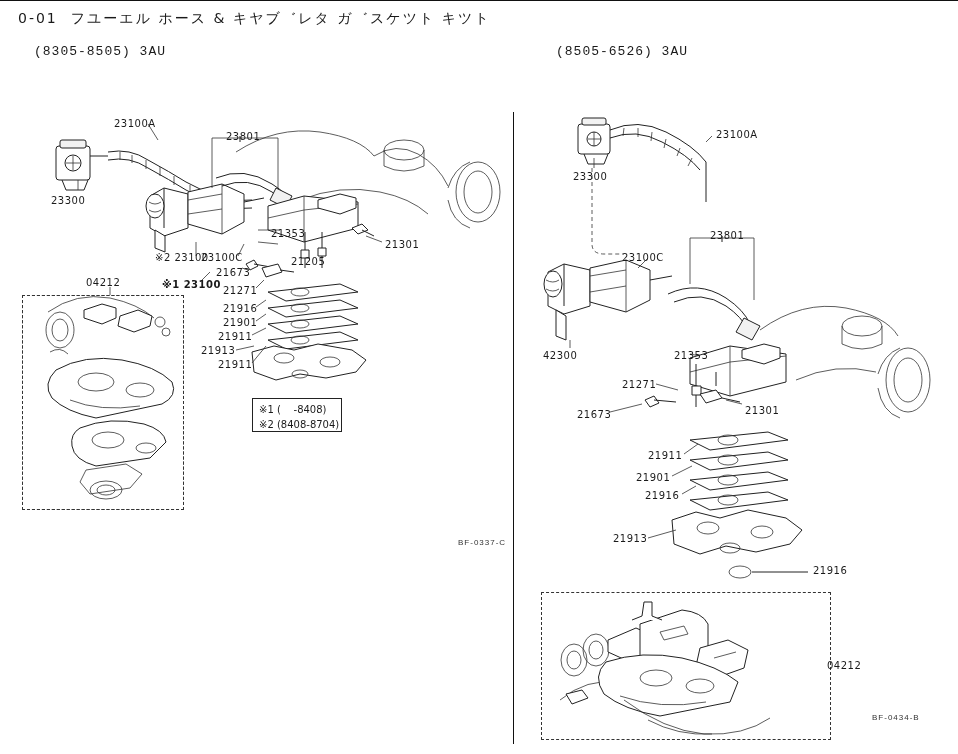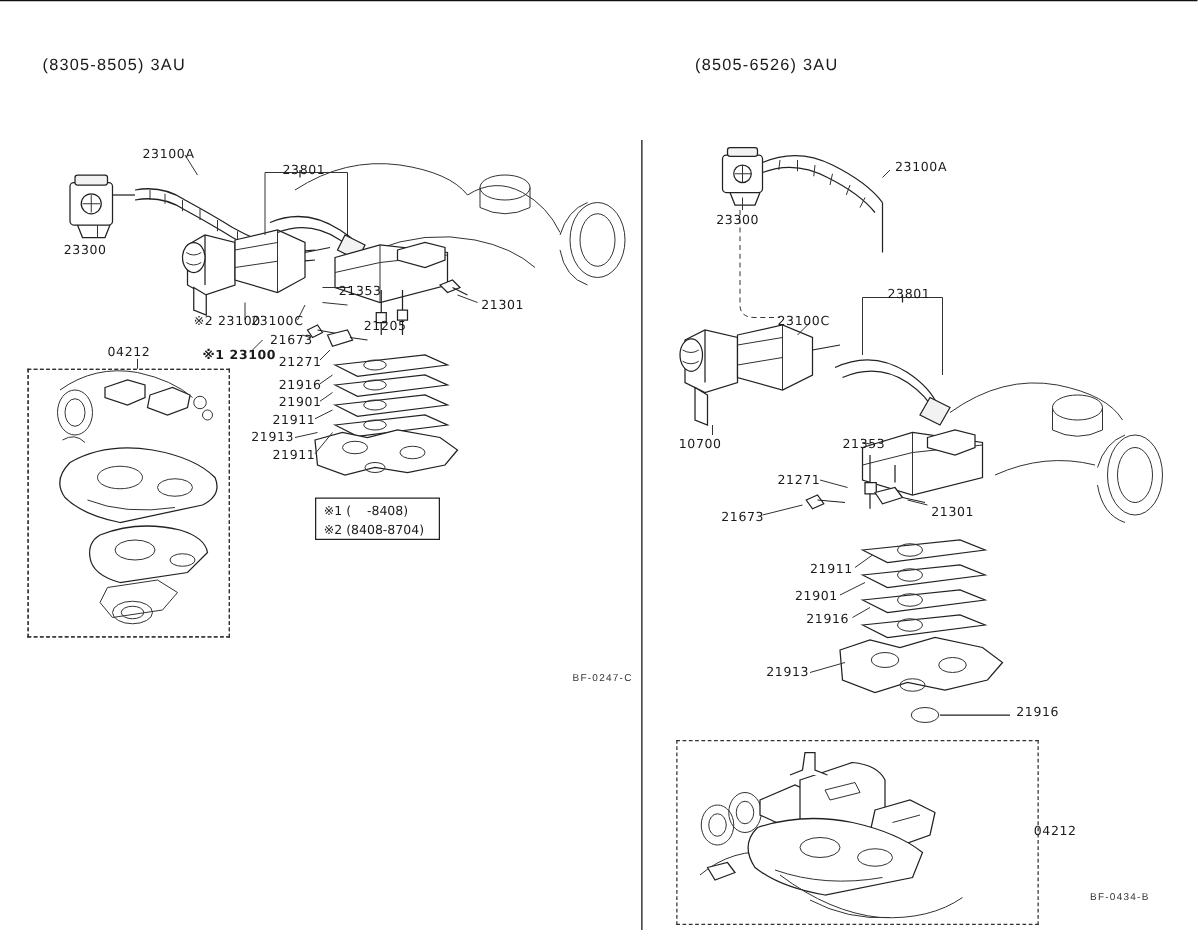--- a/index.html
+++ b/index.html
@@ -17,21 +17,21 @@
     position:absolute;
     left:18px;top:10px;
     font-size:14px;
     letter-spacing:2px;
     font-family:"DejaVu Sans", sans-serif;
     white-space:pre;
   }
   .sec-head{
     position:absolute;
     font-size:13px;
-    font-family:Liberation Sans, sans-serif;
+    font-family:Liberation Mono, monospace;
     letter-spacing:1px;
   }
   #sec-left-head{left:34px;top:44px;}
   #sec-right-head{left:556px;top:44px;}
 
   .divider{
     position:absolute;
     left:513px;top:112px;
     width:1px;height:632px;
     background:#111;
@@ -84,20 +84,21 @@
   svg .fillw{fill:#ffffff;stroke:#222;stroke-width:1;}
   svg .fillg{fill:#f2f2f2;stroke:#222;stroke-width:1;}
 </style>
 </head>
 <body>
 
 <div id="page">
 
   <div class="topline"></div>
 
+  <div class="title">0-01  フユーエル ホース &amp; キヤブ゛レタ ガ゛スケツト キツト</div>
 
   <div class="sec-head" id="sec-left-head">(8305-8505) 3AU</div>
   <div class="sec-head" id="sec-right-head">(8505-6526) 3AU</div>
 
   <div class="divider"></div>
 
   <svg class="art" viewBox="0 0 958 754">
 
     <g>
       <rect class="fillw" x="56" y="146" width="34" height="34" rx="3"></rect>
@@ -343,21 +344,21 @@
     </g>
 
   </svg>
 
   <div class="dashbox" id="left-inset-box" style="left:22px;top:295px;width:160px;width:162px;height:215px;"></div>
   <div class="solidbox" id="left-inset-box2" style="left:22px;top:295px;width:162px;height:215px;border:1px dashed #333;"></div>
   <div class="solidbox" id="left-inset-outer" style="left:22px;top:295px;width:460px;height:215px;border:1px solid #222;border-left:none;border-top:none;border-bottom:none;opacity:0;"></div>
 
   <div class="dashbox" id="right-inset-box" style="left:541px;top:592px;width:290px;height:148px;"></div>
 
-  <div class="notebox" id="left-note" style="left:252px;top:398px;width:100px;height:34px;"><span>※1 (    -8408)</span>
+  <div class="notebox" id="left-note" style="left:252px;top:398px;width:90px;height:34px;"><span>※1 (    -8408)</span>
 <span>※2 (8408-8704)</span></div>
 
   <div class="lbl" style="left:114px;top:118px;">23100A</div>
   <div class="lbl" style="left:226px;top:131px;">23801</div>
   <div class="lbl" style="left:51px;top:195px;">23300</div>
   <div class="lbl" style="left:271px;top:228px;">21353</div>
   <div class="lbl" style="left:271px;top:256px;margin-left:20px;">21205</div>
   <div class="lbl" style="left:385px;top:239px;">21301</div>
   <div class="lbl small" style="left:155px;top:252px;">※2 23100</div>
   <div class="lbl" style="left:201px;top:252px;">23100C</div>
@@ -368,28 +369,28 @@
   <div class="lbl" style="left:223px;top:303px;">21916</div>
   <div class="lbl" style="left:223px;top:317px;">21901</div>
   <div class="lbl" style="left:218px;top:331px;">21911</div>
   <div class="lbl" style="left:201px;top:345px;">21913</div>
   <div class="lbl" style="left:218px;top:359px;">21911</div>
 
   <div class="lbl" style="left:716px;top:129px;">23100A</div>
   <div class="lbl" style="left:573px;top:171px;">23300</div>
   <div class="lbl" style="left:710px;top:230px;">23801</div>
   <div class="lbl" style="left:622px;top:252px;">23100C</div>
-  <div class="lbl" style="left:543px;top:350px;">10700</div>
+  <div class="lbl" style="left:543px;top:350px;">42300</div>
   <div class="lbl" style="left:674px;top:350px;">21353</div>
   <div class="lbl" style="left:622px;top:379px;">21271</div>
   <div class="lbl" style="left:577px;top:409px;">21673</div>
   <div class="lbl" style="left:745px;top:405px;">21301</div>
   <div class="lbl" style="left:648px;top:450px;">21911</div>
   <div class="lbl" style="left:636px;top:472px;">21901</div>
   <div class="lbl" style="left:645px;top:490px;">21916</div>
   <div class="lbl" style="left:613px;top:533px;">21913</div>
   <div class="lbl" style="left:813px;top:565px;">21916</div>
   <div class="lbl" style="left:827px;top:660px;">04212</div>
 
-  <div class="code" style="left:458px;top:538px;">BF-0247-C</div>
+  <div class="code" style="left:458px;top:538px;">BF-0337-C</div>
   <div class="code" style="left:872px;top:713px;">BF-0434-B</div>
 
 </div>
 
 </body></html>

